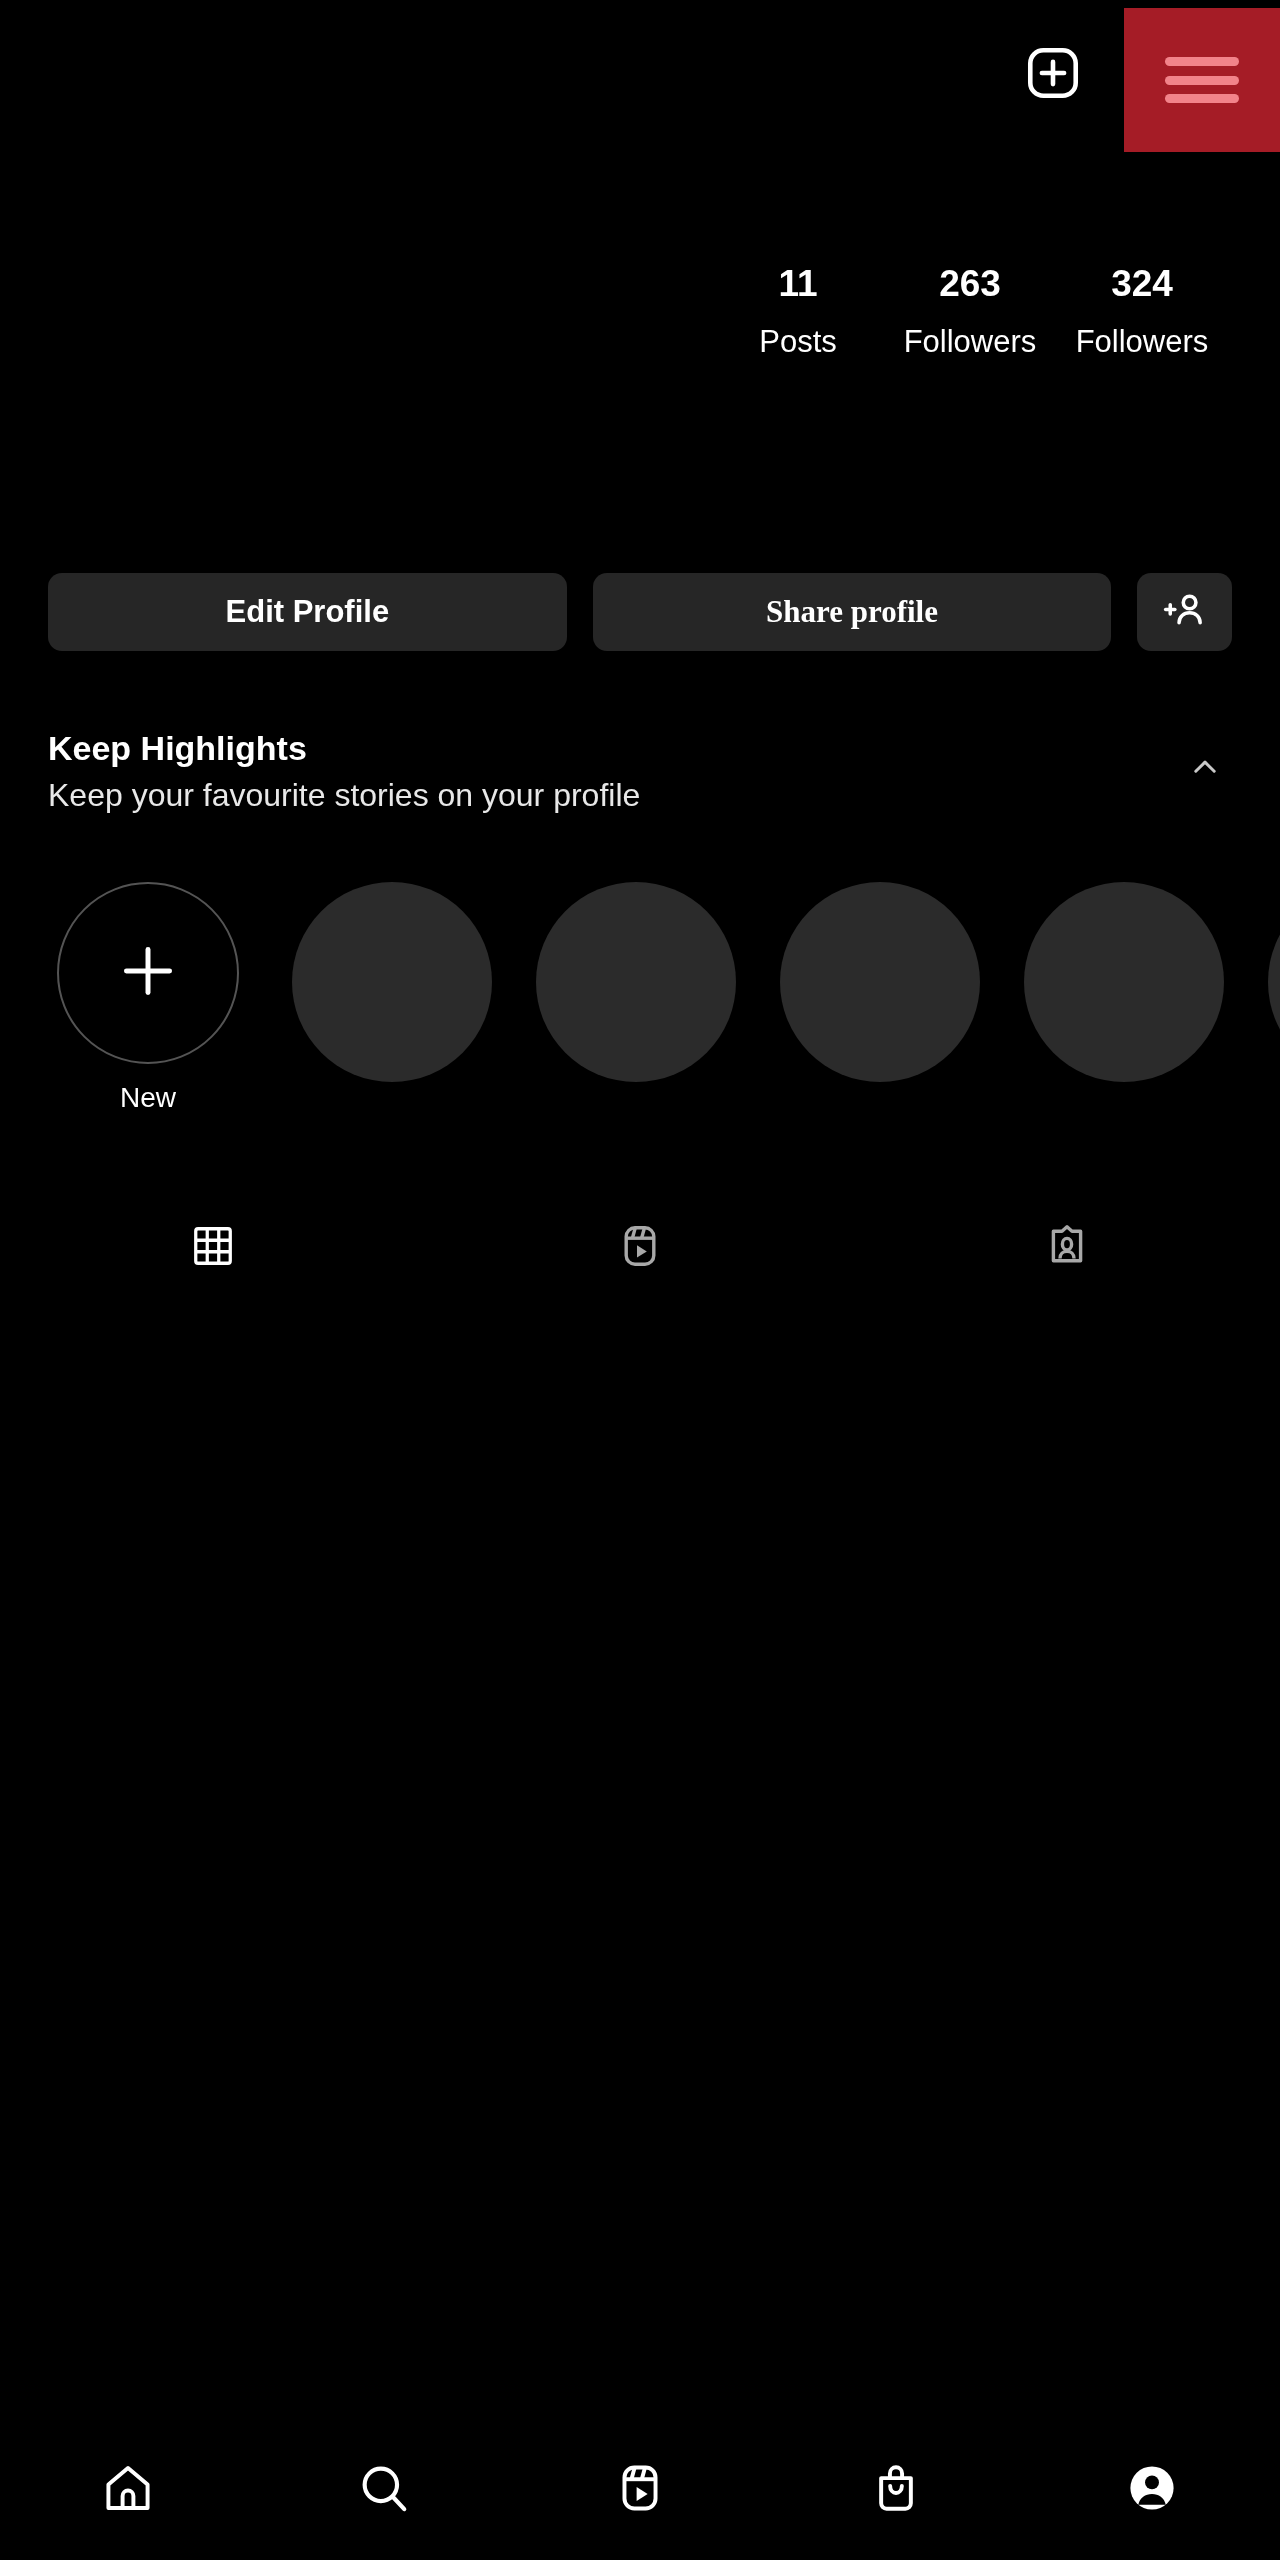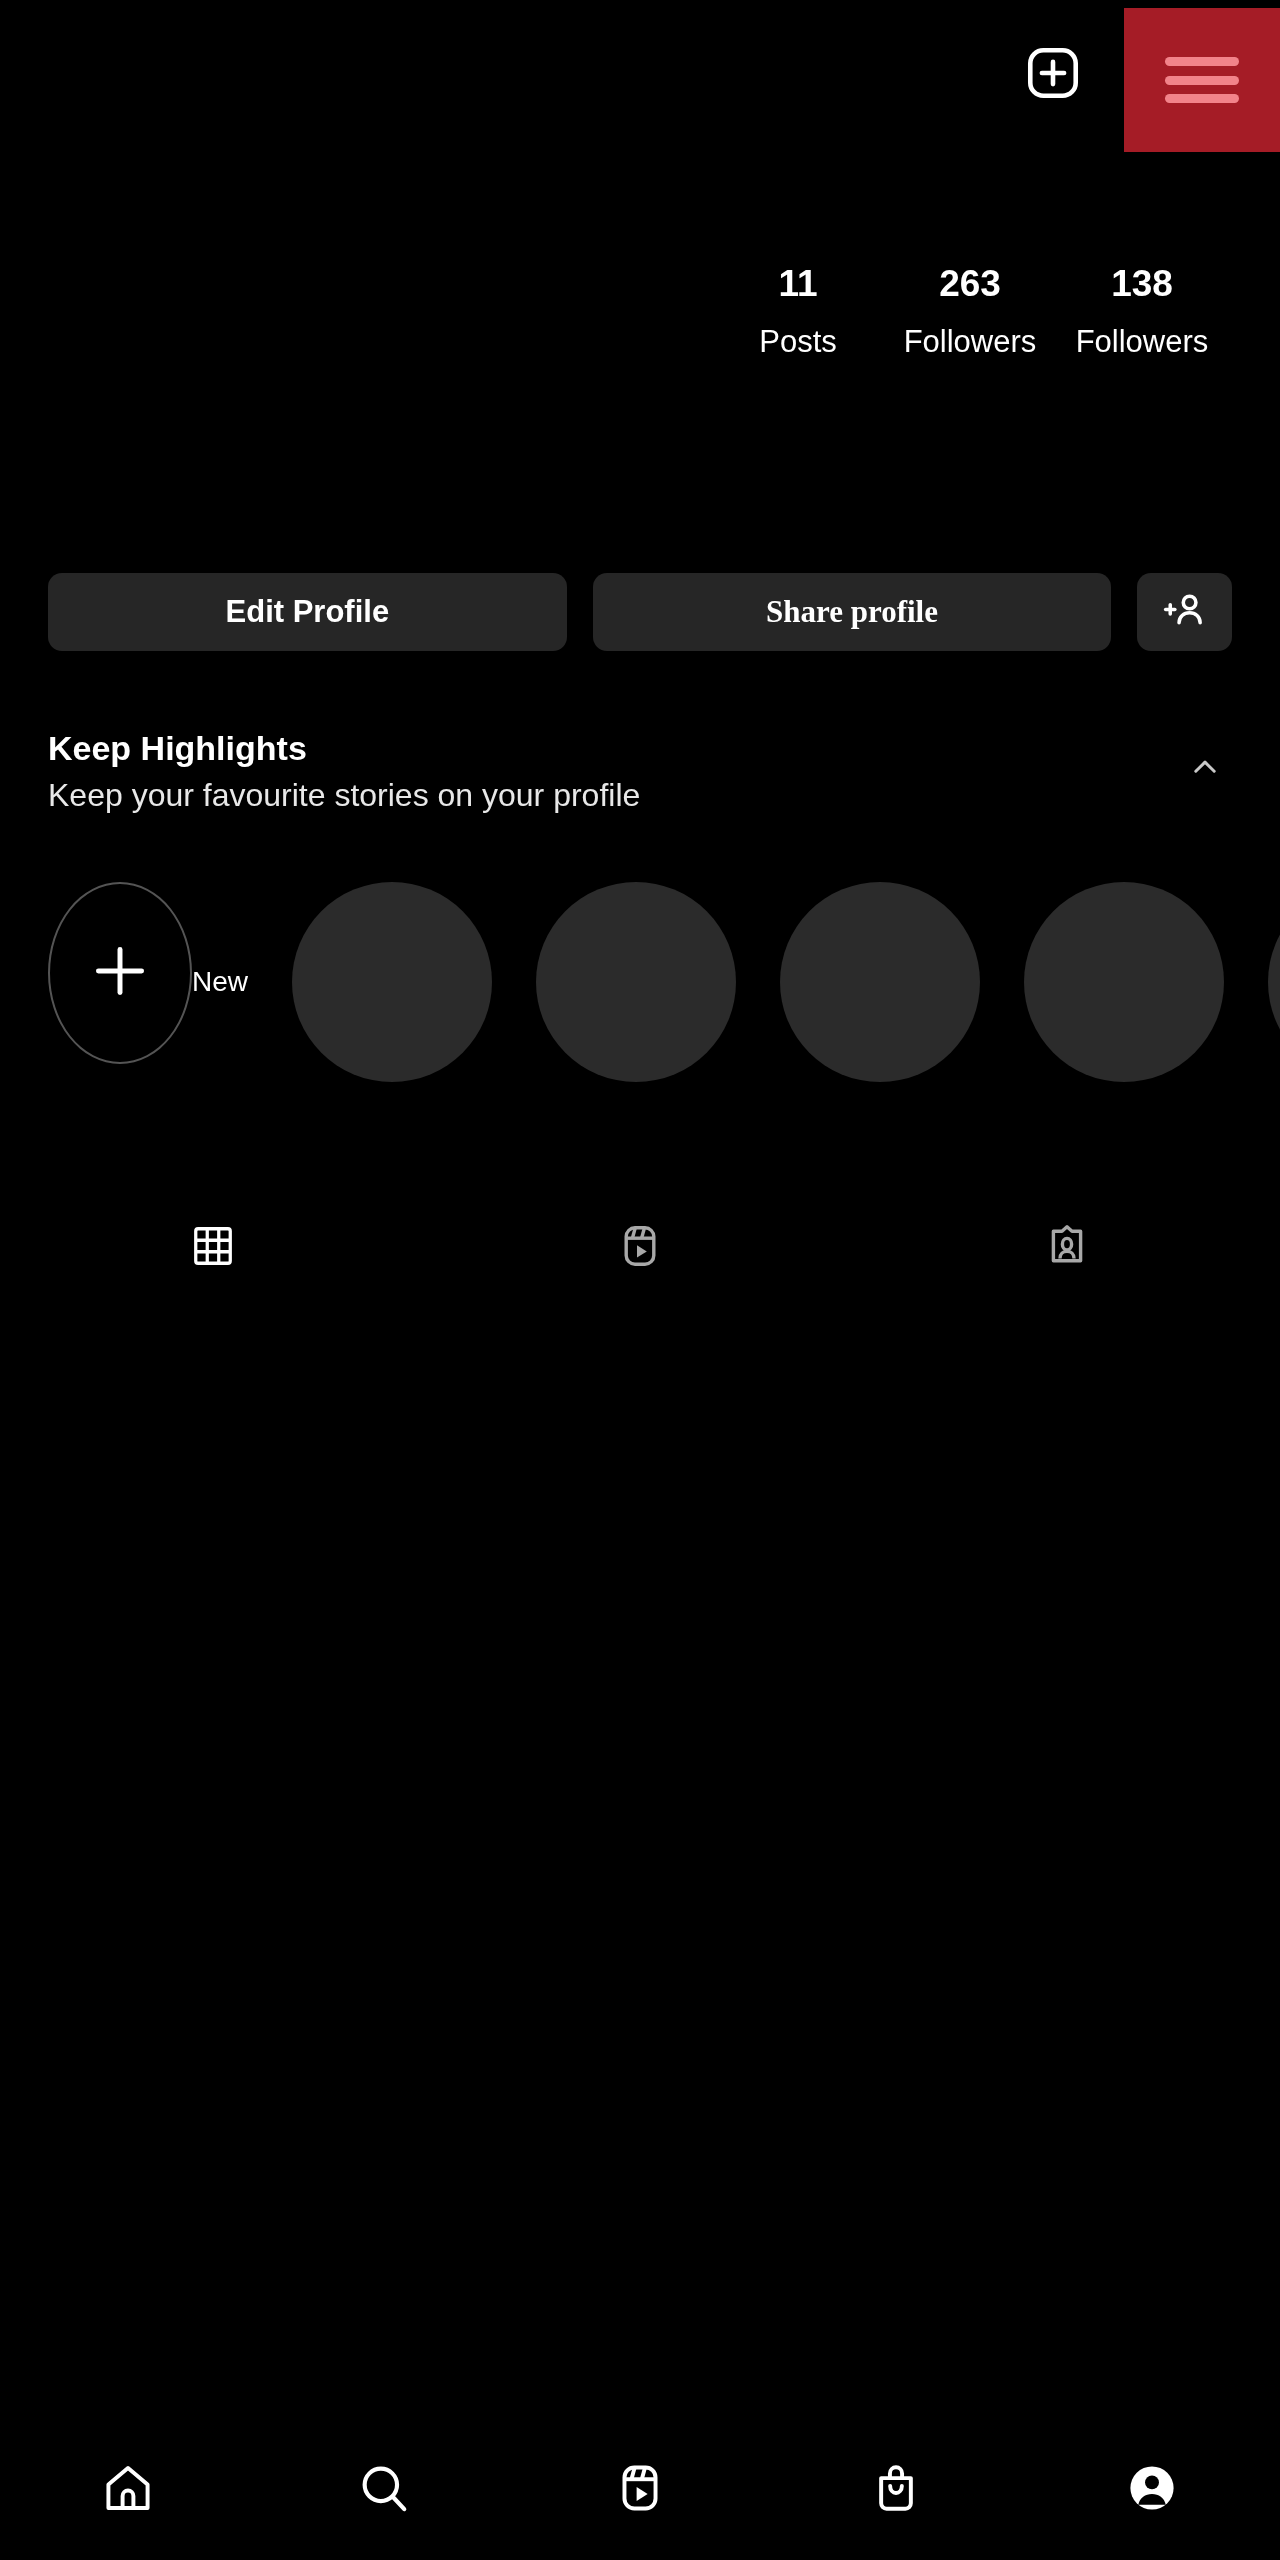--- a/index.html
+++ b/index.html
@@ -60,21 +60,21 @@
   .hl-sub { font-size:32px; color:#E8E8E8; line-height:1.3; margin-top:6px; }
   .hl-collapse {
     position:absolute; right:0; top:14px; width:54px; height:54px;
     display:flex; align-items:center; justify-content:center;
   }
 
   .highlights-row {
     position:absolute; top:882px; left:48px;
     display:flex; gap:44px; align-items:flex-start;
   }
-  .hl-item { width:200px; display:flex; flex-direction:row; align-items:center; }
+  .hl-item { width:200px; display:flex; flex-direction:column; align-items:center; }
   .hl-circle-new {
     width:182px; height:182px; border-radius:50%;
     border:2px solid #545454; background:#000;
     display:flex; align-items:center; justify-content:center;
   }
   .hl-circle-ph {
     width:200px; height:200px; border-radius:50%;
     background:#2B2B2B;
   }
   .hl-label { margin-top:18px; font-size:28px; color:#fff; }
@@ -128,21 +128,21 @@
   <div class="stats">
     <div class="stat">
       <div class="num">11</div>
       <div class="lbl">Posts</div>
     </div>
     <div class="stat">
       <div class="num">263</div>
       <div class="lbl">Followers</div>
     </div>
     <div class="stat">
-      <div class="num">138</div>
+      <div class="num">324</div>
       <div class="lbl">Followers</div>
     </div>
   </div>
 
   <div class="actions">
     <div class="btn-wide btn-edit">Edit Profile</div>
     <div class="btn-wide btn-share">Share profile</div>
     <div class="btn-icon">
       <span>
         <svg width="46" height="46" viewBox="0 0 24 24" fill="none" stroke="#ffffff" stroke-width="1.85" stroke-linecap="round" stroke-linejoin="round">

